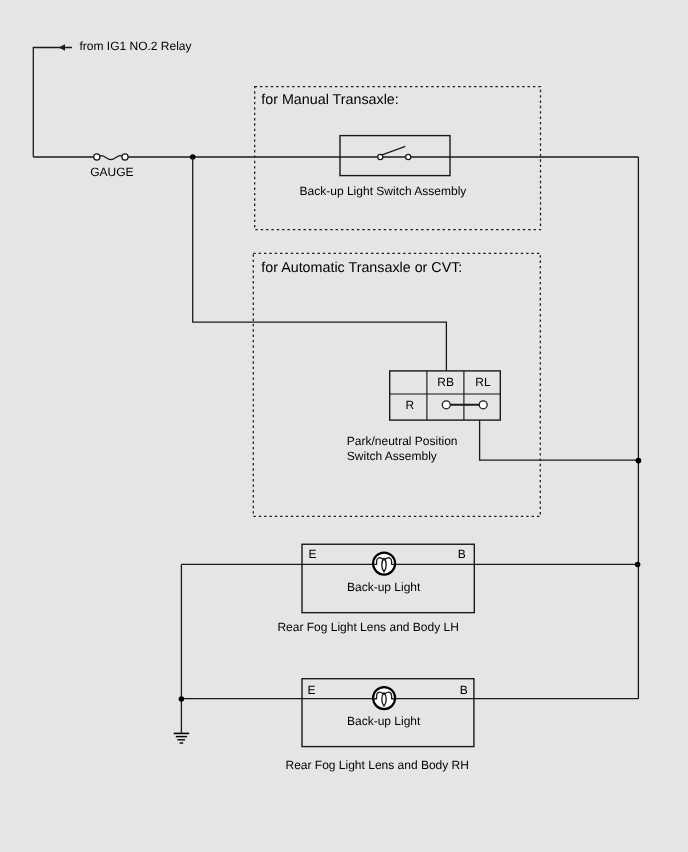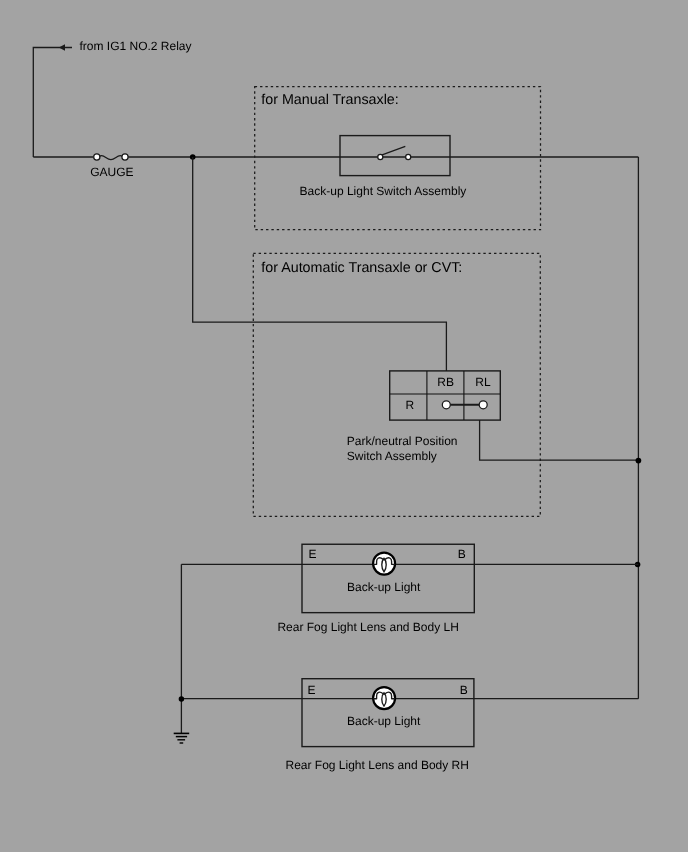--- a/index.html
+++ b/index.html
@@ -1,17 +1,17 @@
 <!DOCTYPE html>
 <html><head>
 <meta charset="utf-8">
 <style>
   html,body{margin:0;padding:0;background:#ffffff;}
   body{width:688px;height:852px;overflow:hidden;font-family:"Liberation Sans",sans-serif;}
-  #root{position:relative;width:688px;height:852px;background:#a3a3a3;}
+  #root{position:relative;width:688px;height:852px;background:#e5e5e5;}
   svg#diagram{position:absolute;left:0;top:0;display:block;}
   text{font-family:"Liberation Sans",sans-serif;fill:#000;-webkit-font-smoothing:antialiased;}
   svg{shape-rendering:geometricPrecision;text-rendering:geometricPrecision;}
   .t12{font-size:12px;}
   .t14{font-size:14.3px;}
   .wire{stroke:#1a1a1a;fill:none;stroke-width:1.25;}
   .wire2{stroke:#1a1a1a;fill:none;stroke-width:1.3;}
   .box{fill:none;stroke:#1a1a1a;stroke-width:1.4;}
   .dbox{fill:none;stroke:#1a1a1a;stroke-width:1.25;stroke-dasharray:2.4 2.95;}
   .term{fill:#ffffff;stroke:#1a1a1a;stroke-width:1.25;}

